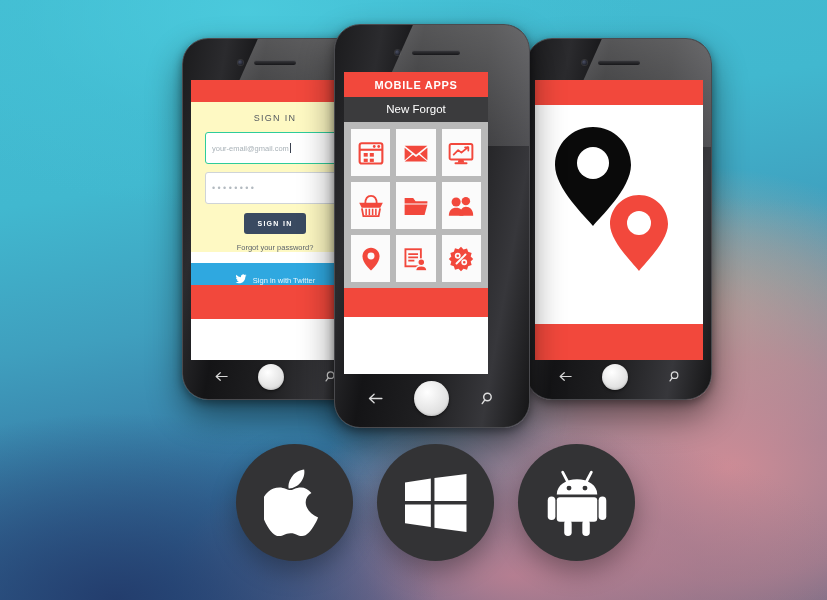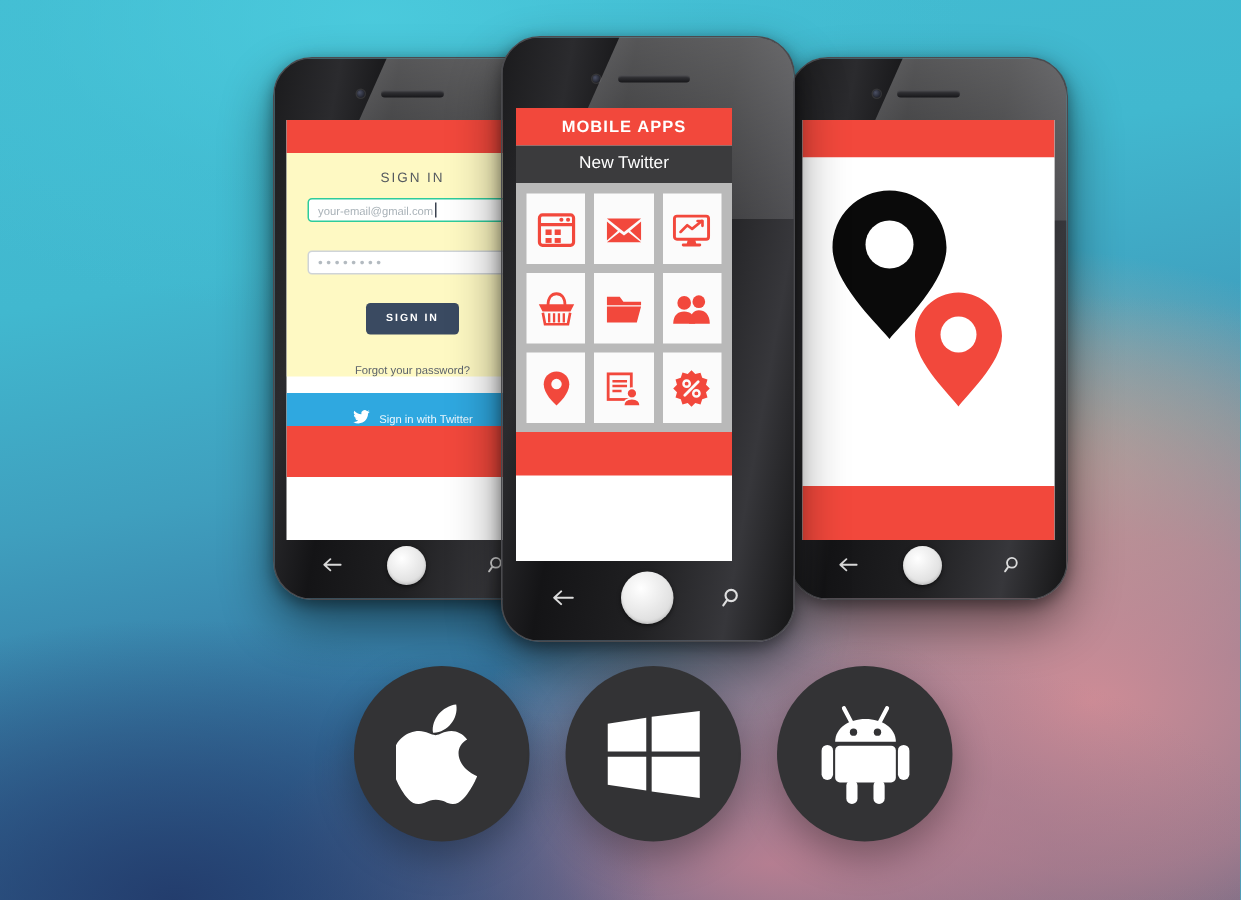--- a/index.html
+++ b/index.html
@@ -81,37 +81,37 @@
   #phone-left .navbar, #phone-right .navbar { bottom:4px; height:38px; }
 
   
   .red-top { background:#f2483c; width:100%; }
   .signin-body { background:#fef9c3; padding:0 14px; }
   .signin-title {
     text-align:center; font-size:9px; letter-spacing:1.3px;
     color:#555a60; padding:11px 0 9px;
   }
   .field {
-    height:16px; border-radius:3px; background:#fff;
-    display:flex; align-items:center; padding:0 6px; margin-bottom:19px;
+    height:32px; border-radius:3px; background:#fff;
+    display:flex; align-items:center; padding:0 6px; margin-bottom:8px;
     font-size:7.5px; position:relative;
   }
   .field.email { border:1.6px solid #2ecc9b; color:#a9b2b8; }
   .caret {
     display:inline-block; width:1px; height:10px; background:#3b4250; margin-left:1px;
   }
   .field.pass { border:1.3px solid #cfd4d8; color:#b3bac0; letter-spacing:2.4px; font-size:9px; }
   .btn-signin {
     display:block; margin:9px auto 0; width:62px; height:21px; border:none;
     border-radius:3px; background:#3a4a61; color:#fff;
     font-size:7px; font-weight:bold; letter-spacing:1.3px;
     font-family:"Liberation Sans",sans-serif; cursor:pointer;
   }
   .forgot {
-    text-align:center; font-size:7.5px; color:#5d646c; margin-top:19px;
+    text-align:center; font-size:7.5px; color:#5d646c; margin-top:9px;
   }
   .twitter-bar {
     margin-top:11px; height:22px; background:#2fa8e0;
     display:flex; align-items:flex-end; justify-content:center; gap:6px;
     color:#eaf6fd; font-size:7.5px;
   }
   .red-bottom { background:#f2483c; width:100%; }
 
   
   .map-body { background:#fff; position:relative; }
@@ -252,21 +252,21 @@
 </div>
 
 <div class="phone" id="phone-center">
   <div class="body-shell"></div>
   <div class="glare"></div>
   <div class="cam"></div>
   <div class="speaker"></div>
 
   <div class="screen">
     <div class="hdr-red">MOBILE APPS</div>
-    <div class="hdr-dark">New Twitter</div>
+    <div class="hdr-dark">New Forgot</div>
 
     <div class="grid-wrap">
       <div class="grid">
 
         <div class="tile">
           <svg viewBox="0 0 32 32">
             <rect x="2" y="4" width="28" height="25" rx="2.5" fill="none" stroke="#f2483c" stroke-width="2.6"></rect>
             <path d="M2 12 H30" stroke="#f2483c" stroke-width="2.6"></path>
             <circle cx="20" cy="8" r="1.7" fill="#f2483c"></circle>
             <circle cx="25.5" cy="8" r="1.7" fill="#f2483c"></circle>

